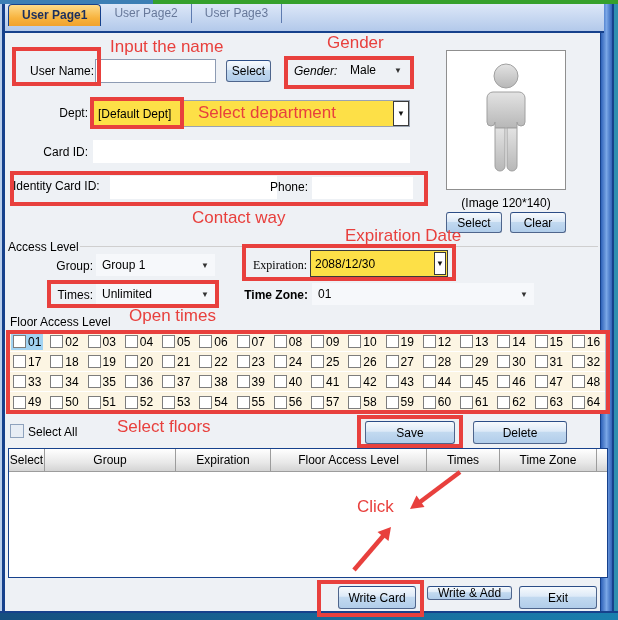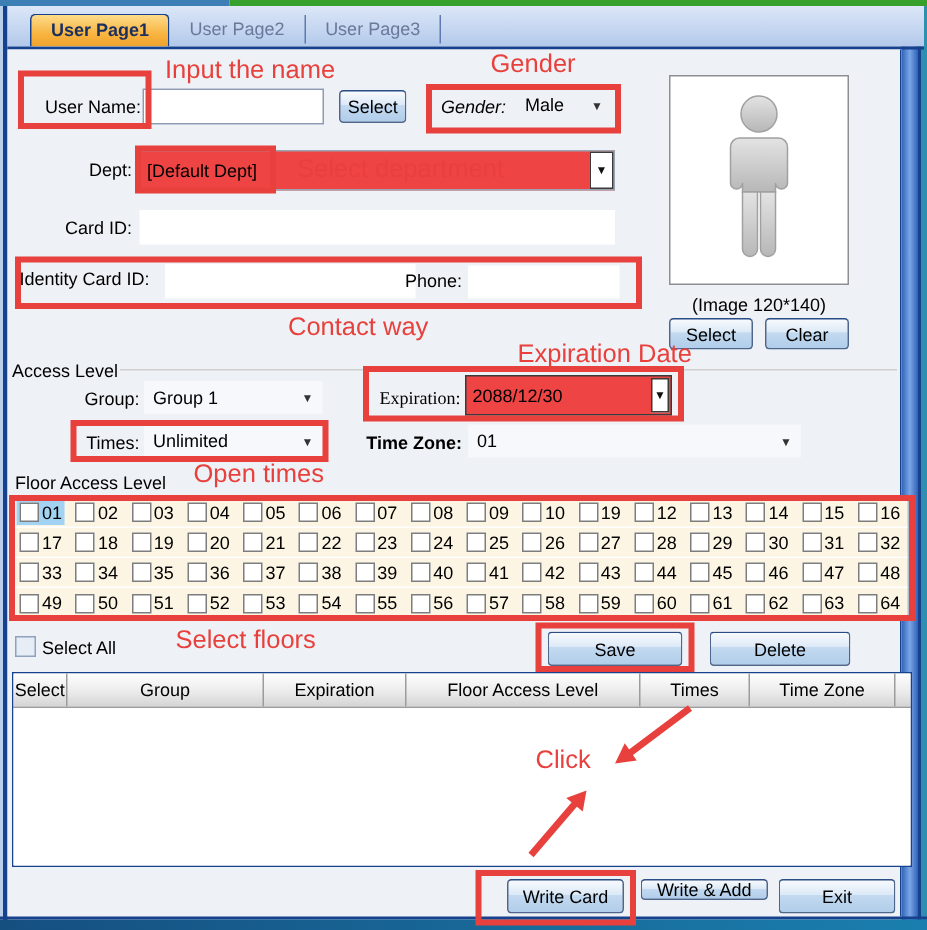--- a/index.html
+++ b/index.html
@@ -13,42 +13,42 @@
   .border-right-strip{position:absolute;left:601px;top:4px;width:11px;height:616px;
       background:linear-gradient(to right,#2f62b8,#7aa6e6 50%,#2f62b8);}
   .border-right-navy{position:absolute;left:612px;top:4px;width:2px;height:616px;background:#16418c;}
   .border-right-teal{position:absolute;left:614px;top:4px;width:4px;height:616px;background:#2e8fb0;}
   .bottom-navy{position:absolute;left:0;top:611px;width:618px;height:2px;background:#16418c;}
   .bottom-bar{position:absolute;left:0;top:613px;width:618px;height:7px;
       background:linear-gradient(to right,#154f80,#1a7fae);}
   
   .tabstrip{position:absolute;left:5px;top:4px;width:596px;height:27px;
       background:linear-gradient(#dce7f8,#b3c9ea);border-bottom:2px solid #16418c;
-      display:flex;align-items:flex-end;padding-left:15px;box-sizing:content-box;}
+      display:flex;align-items:flex-start;padding-left:3px;box-sizing:content-box;}
   .tab{height:21px;line-height:21px;padding:0 13px;color:#68799a;cursor:default;}
   .tab.inactive{border-right:1px solid #5d7bb0;margin-bottom:2px;height:19px;line-height:19px;}
   .tab.active{background:linear-gradient(#fddb8a,#f7b33e 62%,#f0a22e);
       border:1px solid #16418c;border-bottom:none;border-radius:4px 4px 0 0;
       color:#1b2f5e;font-weight:bold;height:21px;}
   
   .content{position:absolute;left:5px;top:33px;width:595px;height:578px;background:#eef1f5;
       border-right:1px solid #16418c;}
   .lbl{position:absolute;white-space:nowrap;}
   .lbl.r{text-align:right;}
   .input{position:absolute;background:#fff;border:1px solid #8d9bb3;box-sizing:border-box;
       font-family:"Liberation Sans",sans-serif;font-size:12px;padding:2px 4px;outline:none;}
   .input.flat{border:none;}
   .btn{position:absolute;box-sizing:border-box;text-align:center;font-size:12px;
       background:linear-gradient(#f7fafd,#dce9f7 45%,#c3daf0 46%,#b1cdea);
       border:1px solid #4e658c;border-top-color:#2b4d87;border-radius:3px;
       display:flex;align-items:center;justify-content:center;cursor:pointer;}
   .combo-flat{position:absolute;display:flex;align-items:center;justify-content:space-between;
       padding:0 6px;background:#f6f8fb;box-sizing:border-box;}
   .combo-flat .arr{font-size:8px;color:#333;}
-  .combo-boxed{position:absolute;background:#ef4444;box-sizing:border-box;display:flex;
+  .combo-boxed{position:absolute;background:#fde047;box-sizing:border-box;display:flex;
       align-items:center;padding-left:4px;}
   .arrow-btn{position:absolute;background:#fff;border:1px solid #3a3a3a;box-sizing:border-box;
       display:flex;align-items:center;justify-content:center;font-size:8px;color:#111;cursor:pointer;}
   .frame-line{position:absolute;border-top:1px solid #cfcfcf;}
   
   .photo-box{position:absolute;left:446px;top:50px;width:120px;height:140px;background:#fff;
       border:1px solid #8f8f8f;box-sizing:border-box;display:flex;align-items:center;justify-content:center;}
   
   .floor-grid{position:absolute;left:8px;top:331px;width:598px;height:81px;background:#fcf5e3;
       border:1px solid #aebdd0;box-sizing:border-box;}

